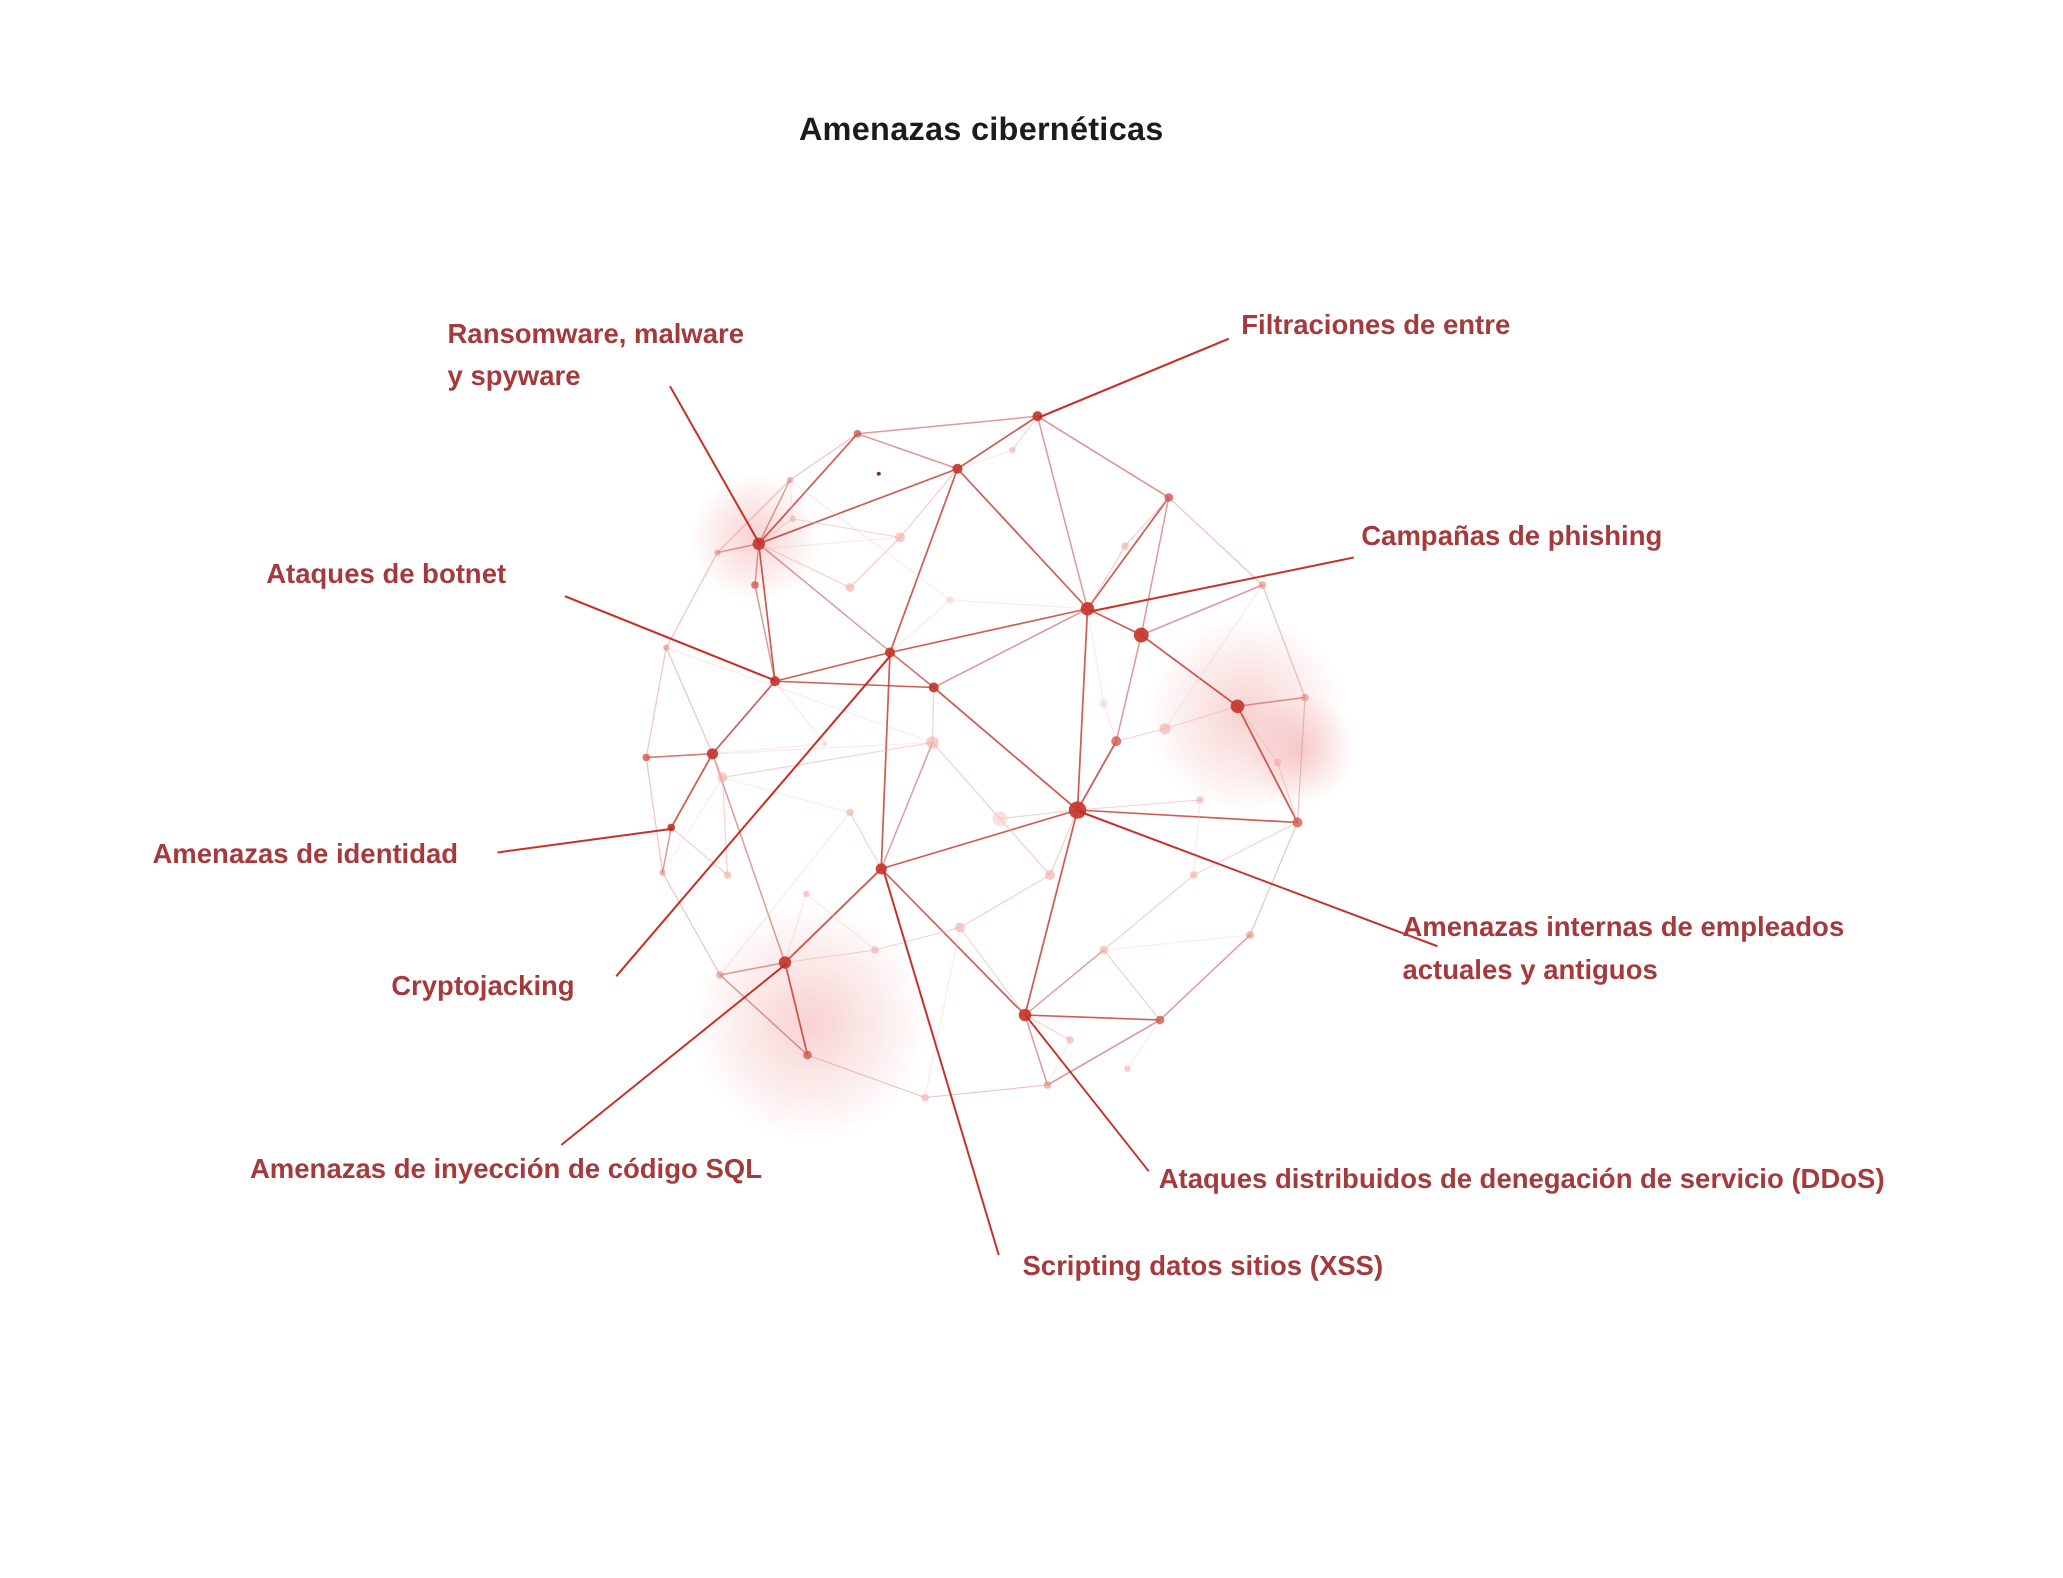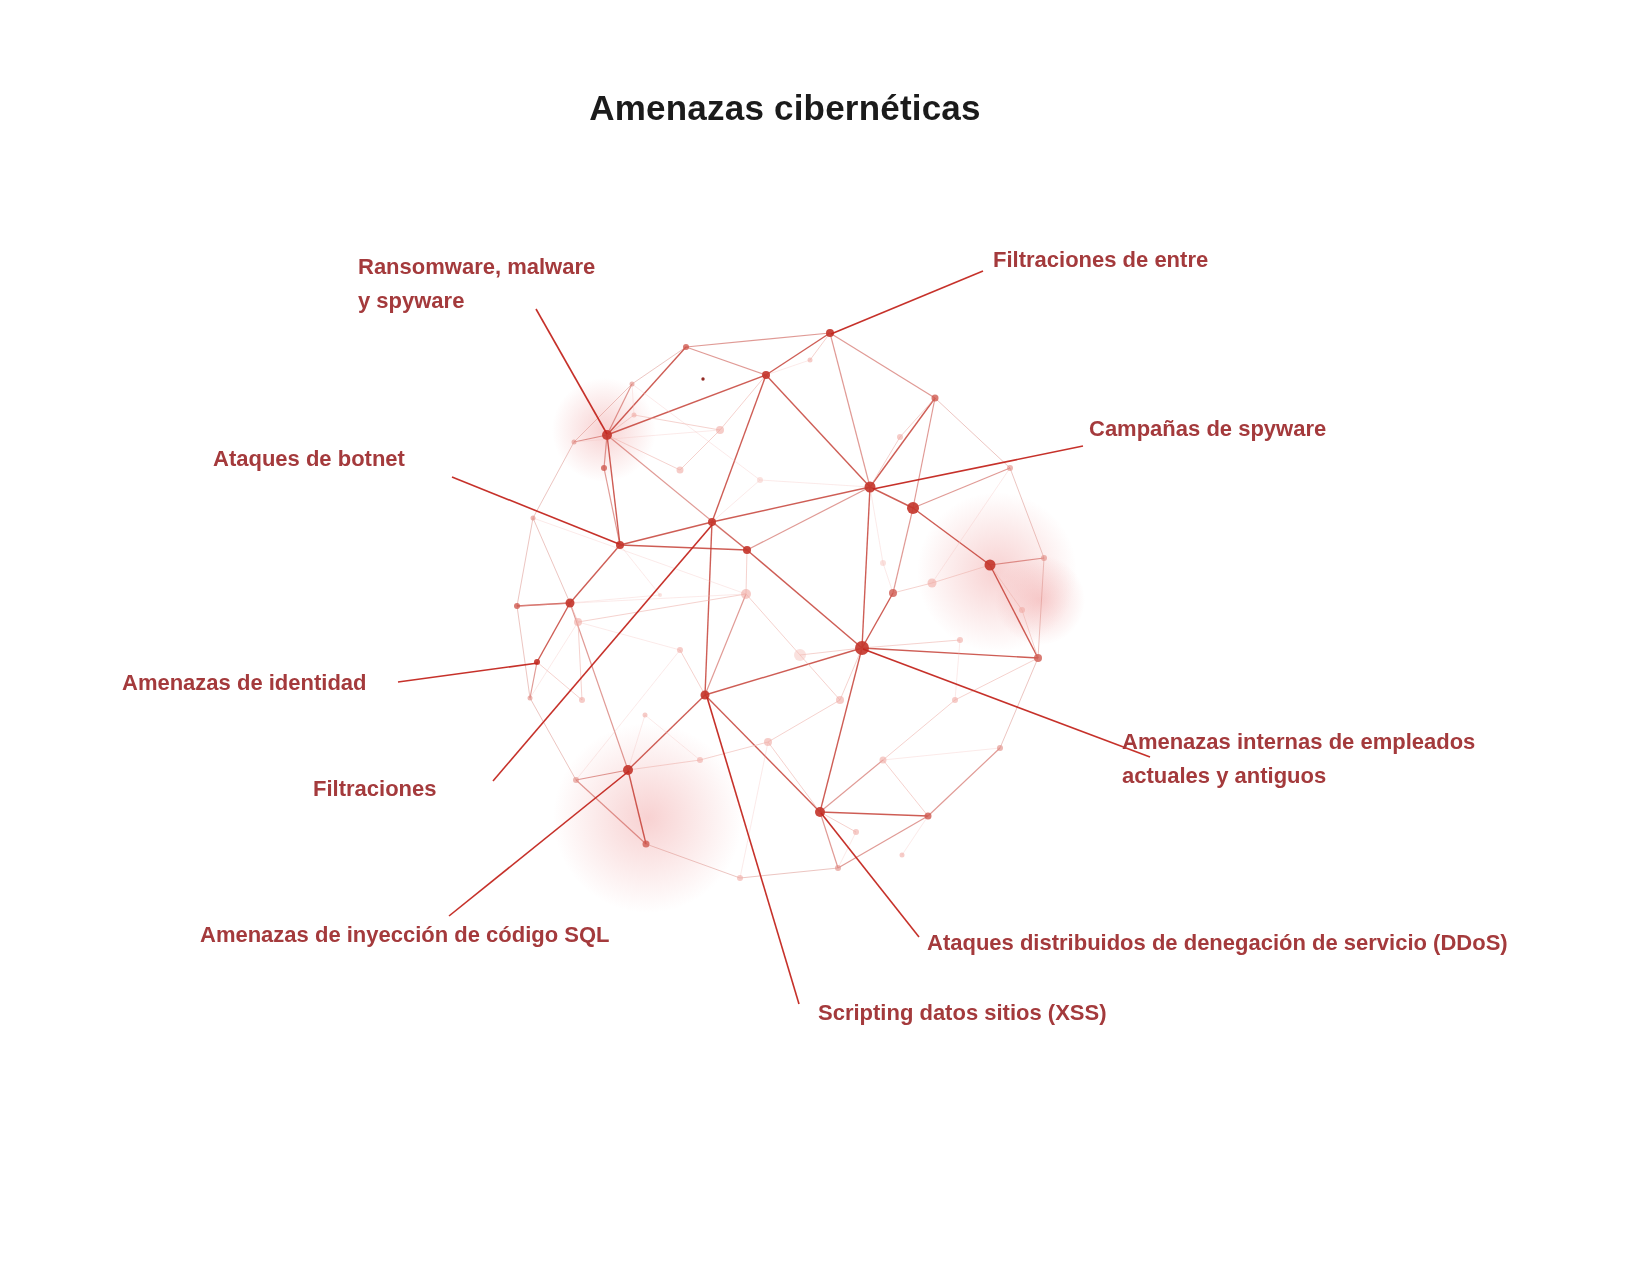--- a/index.html
+++ b/index.html
@@ -9,21 +9,21 @@
   }
   html,body{margin:0;padding:0;background:#ffffff;}
   body{
     width:1650px;height:1262px;
     font-family:"Liberation Sans","DejaVu Sans",sans-serif;
     position:relative;overflow:hidden;
   }
   .canvas{position:absolute;inset:0;}
   .page-title{
     position:absolute;left:785px;top:88px;transform:translateX(-50%);
-    margin:0;font-size:35px;font-weight:700;color:var(--title-color);
+    margin:0;font-size:26px;font-weight:700;color:var(--title-color);
     white-space:nowrap;letter-spacing:0.2px;
   }
   svg.mesh{position:absolute;left:0;top:0;}
   .node-label{
     position:absolute;
     color:var(--label-color);
     font-size:22px;font-weight:700;line-height:1.55;
     white-space:pre-line;
   }
 </style>
@@ -231,22 +231,22 @@
       <line x1="493" y1="781" x2="712" y2="525" stroke="#c3261f" stroke-opacity="0.95" stroke-width="1.6"></line>
       <line x1="449" y1="916" x2="629" y2="771" stroke="#c3261f" stroke-opacity="0.95" stroke-width="1.6"></line>
       <line x1="919" y1="937" x2="821" y2="813" stroke="#c3261f" stroke-opacity="0.95" stroke-width="1.6"></line>
       <line x1="799" y1="1004" x2="707" y2="697" stroke="#c3261f" stroke-opacity="0.95" stroke-width="1.6"></line>
     </svg>
 
   <div class="node-label" style="left:358px;top:250px">Ransomware, malware
 y spyware</div>
   <div class="node-label" style="left:993px;top:243px">Filtraciones de entre</div>
   <div class="node-label" style="left:213px;top:442px">Ataques de botnet</div>
-  <div class="node-label" style="left:1089px;top:412px">Campañas de spyware</div>
+  <div class="node-label" style="left:1089px;top:412px">Campañas de phishing</div>
   <div class="node-label" style="left:122px;top:666px">Amenazas de identidad</div>
   <div class="node-label" style="left:1122px;top:725px">Amenazas internas de empleados
 actuales y antiguos</div>
-  <div class="node-label" style="left:313px;top:772px">Filtraciones</div>
+  <div class="node-label" style="left:313px;top:772px">Cryptojacking</div>
   <div class="node-label" style="left:200px;top:918px">Amenazas de inyección de código SQL</div>
   <div class="node-label" style="left:927px;top:926px">Ataques distribuidos de denegación de servicio (DDoS)</div>
   <div class="node-label" style="left:818px;top:996px">Scripting datos sitios (XSS)</div>
 
 </div>
 
 </body></html>

